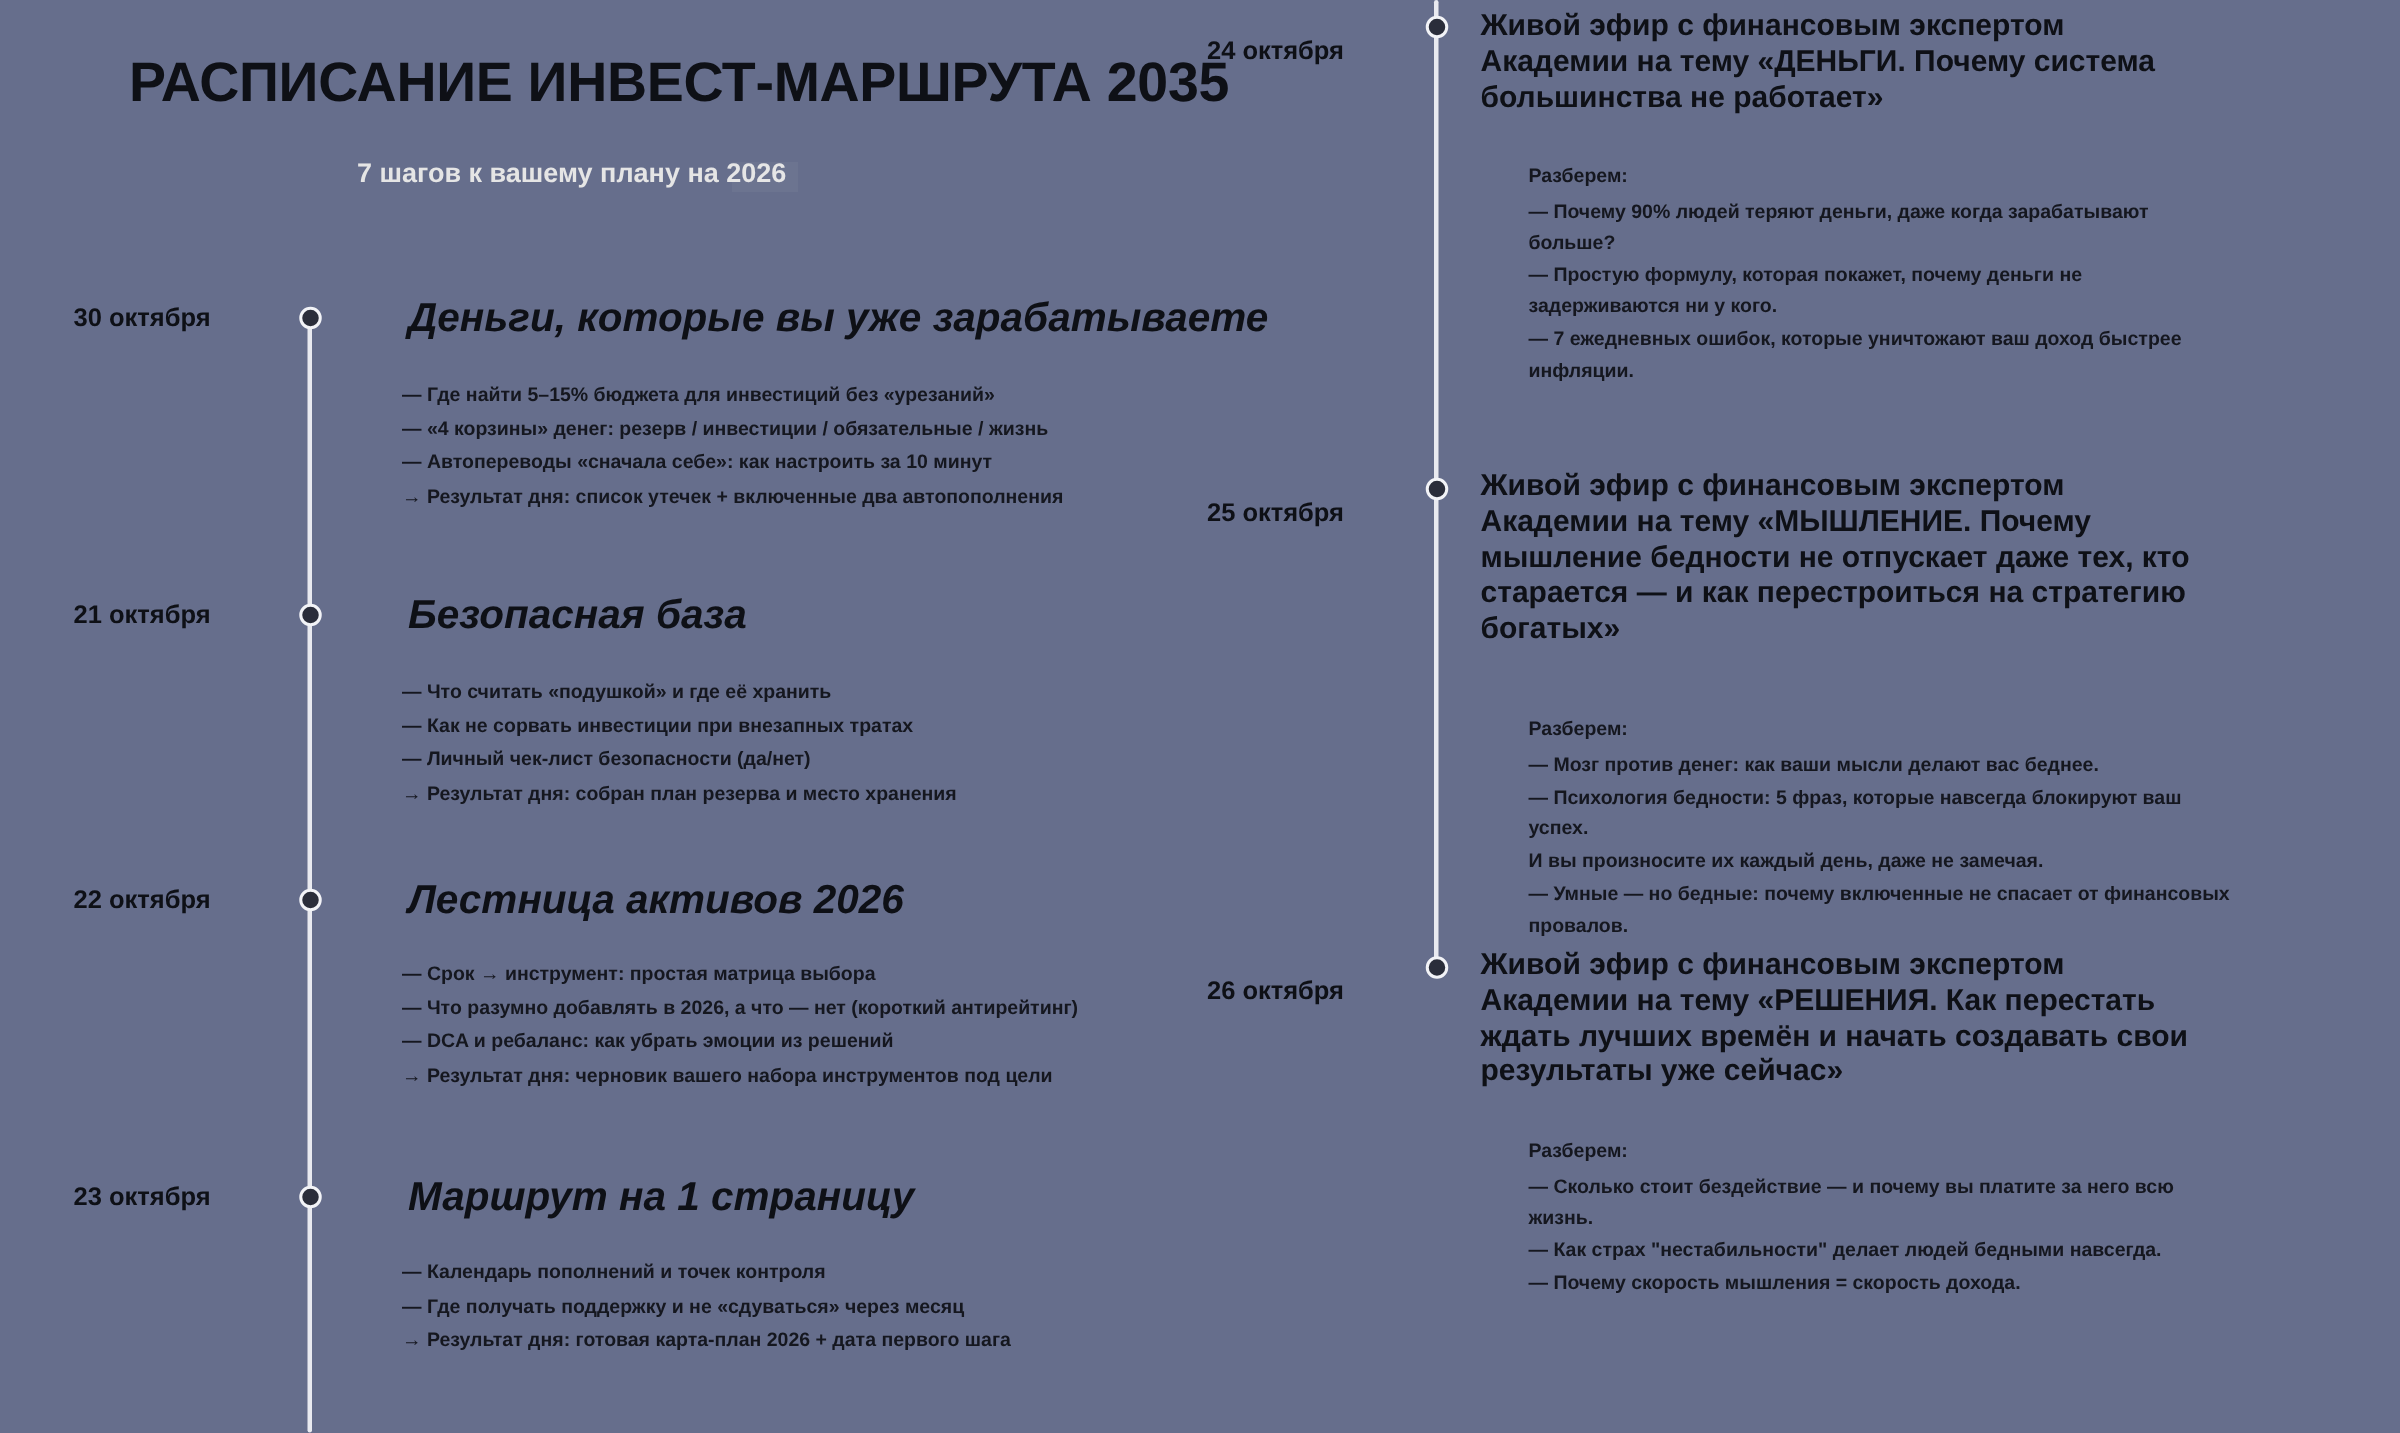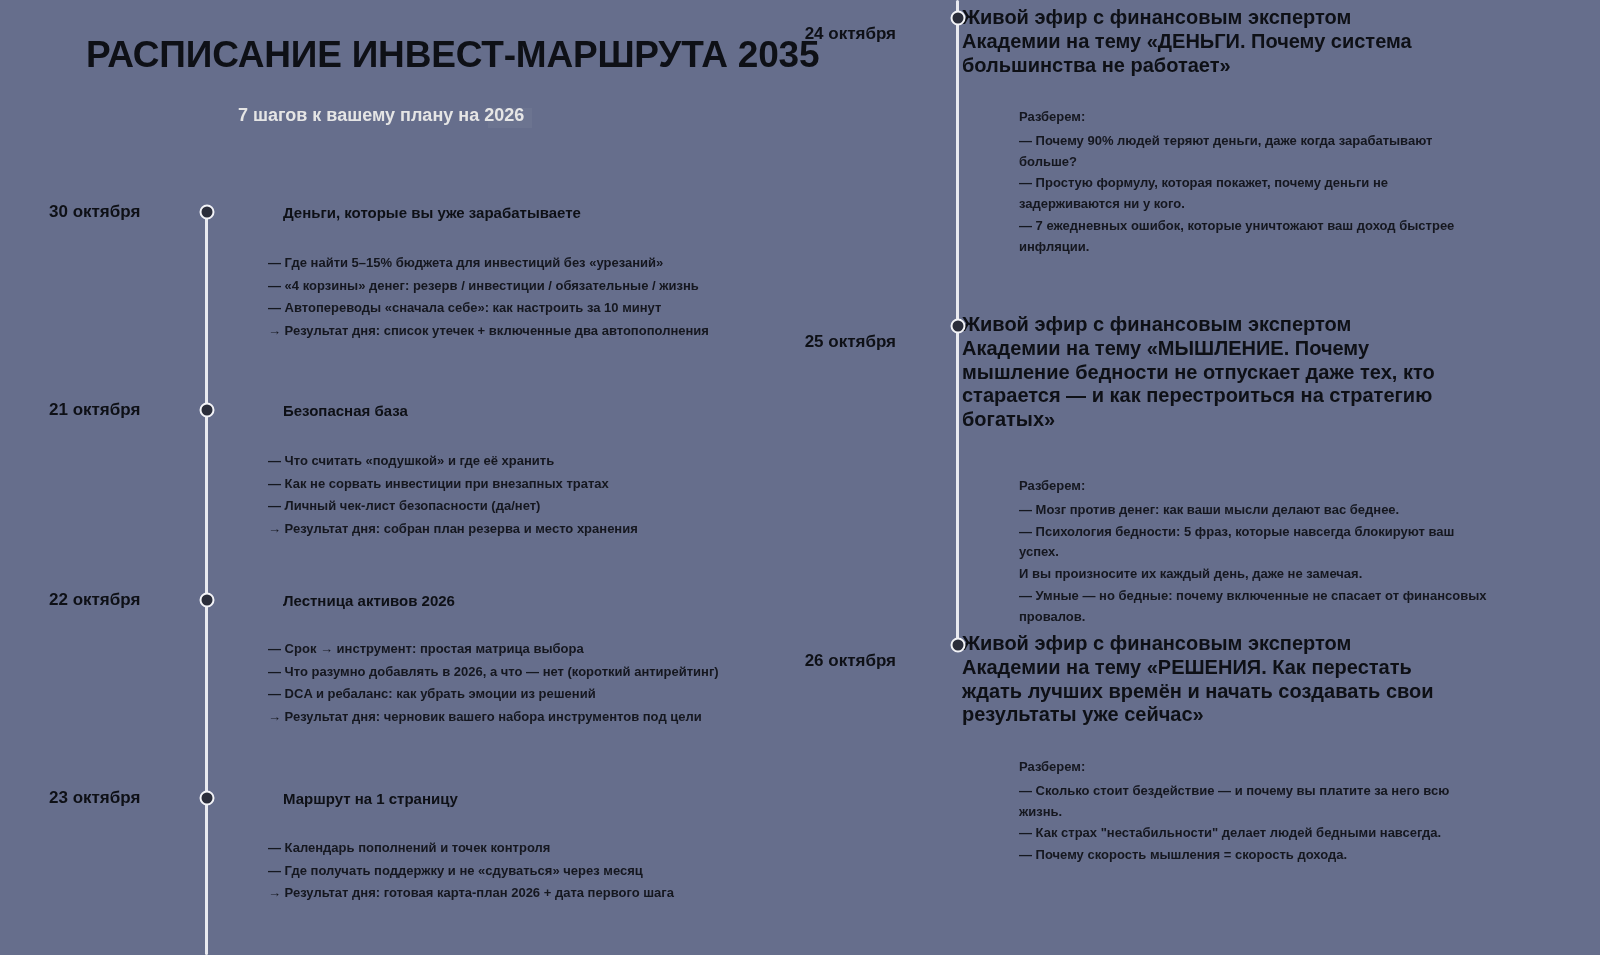--- a/index.html
+++ b/index.html
@@ -77,28 +77,29 @@
   }
   .date-left  { left: 49px; transform: translateY(-50%); }
   .date-right { right: 704px; transform: translateY(-50%); text-align: right; margin-top: 16px; }
 
   .entry-title {
     position: absolute;
     font-weight: 700;
     color: #0e1016;
   }
   .entry-title-left {
-    left: 283px;
+    left: 272px;
     width: 640px;
-    font-size: 15px;
+    font-size: 27px;
     transform: translateY(-50%);
     white-space: nowrap;
+    font-style: italic;
   }
   .entry-title-right {
-    left: 962px;
+    left: 987px;
     width: 480px;
     font-size: 20px;
     line-height: 1.19;
   }
 
   .body-block {
     position: absolute;
     font-size: 13px;
     font-weight: 600;
     color: #15171f;

